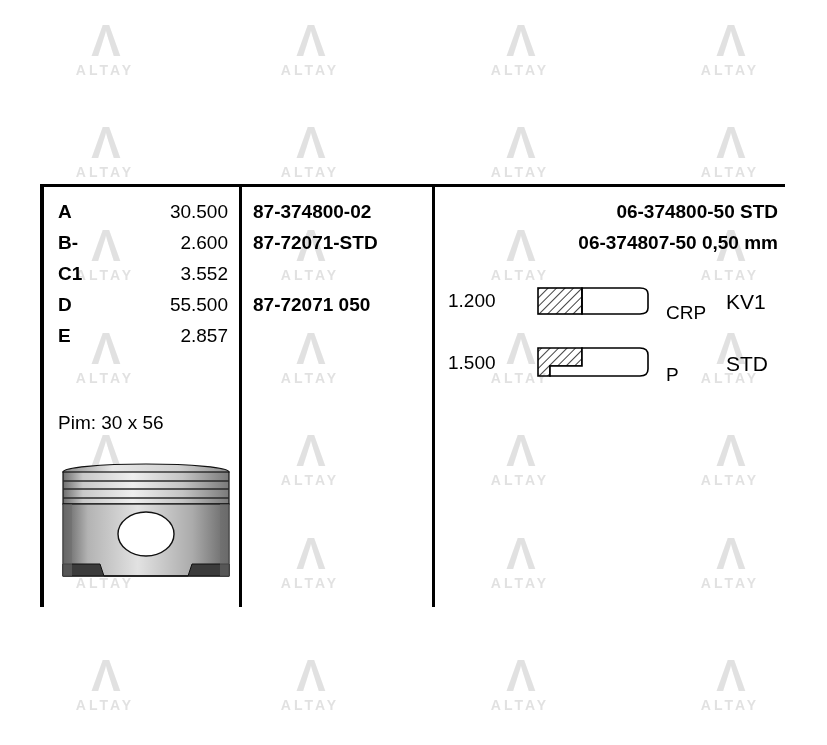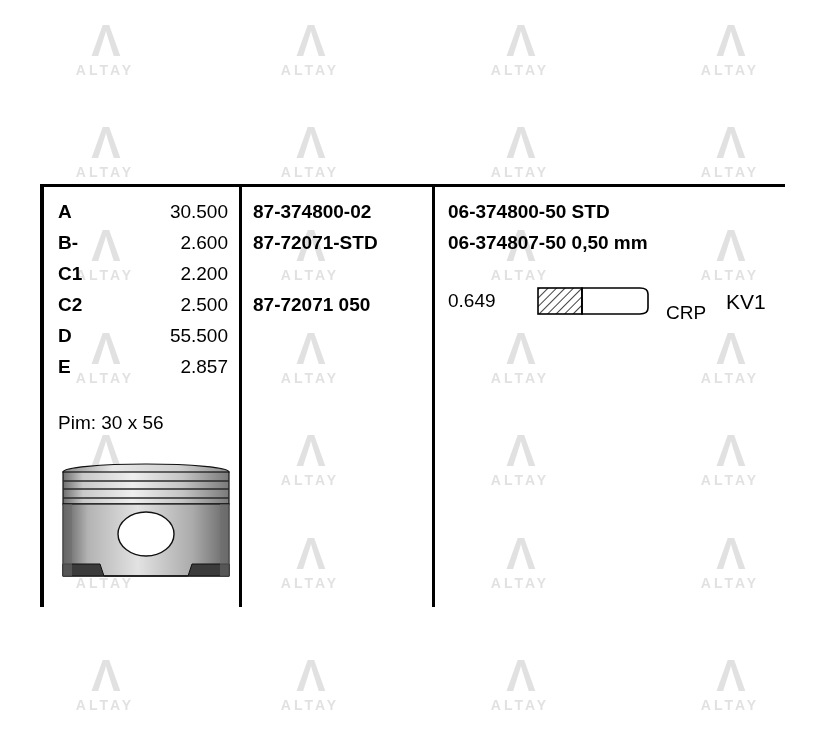--- a/index.html
+++ b/index.html
@@ -146,20 +146,21 @@
     left: 408px;
     top: 12px;
     width: 330px;
   }
   .ring-head {
     height: 31px;
     line-height: 31px;
     font-size: 19px;
     font-weight: bold;
     white-space: nowrap;
+    text-align: right;
   }
   .ring-row {
     position: relative;
     height: 62px;
   }
   .ring-size {
     position: absolute;
     left: 0;
     top: 18px;
     font-size: 19px;
@@ -313,25 +314,21 @@
     <div class="dim-row">
       <span class="dim-label">A</span>
       <span class="dim-value">30.500</span>
     </div>
     <div class="dim-row">
       <span class="dim-label">B-</span>
       <span class="dim-value">2.600</span>
     </div>
     <div class="dim-row">
       <span class="dim-label">C1</span>
-      <span class="dim-value">2.200</span>
-    </div>
-    <div class="dim-row">
-      <span class="dim-label">C2</span>
-      <span class="dim-value">2.500</span>
+      <span class="dim-value">3.552</span>
     </div>
     <div class="dim-row">
       <span class="dim-label">D</span>
       <span class="dim-value">55.500</span>
     </div>
     <div class="dim-row">
       <span class="dim-label">E</span>
       <span class="dim-value">2.857</span>
     </div>
   </div>
@@ -389,35 +386,53 @@
     <div class="pn-row">87-72071 050</div>
   </div>
 
   <div id="rings-col">
     <div class="ring-head">06-374800-50 STD</div>
     <div class="ring-head">06-374807-50 0,50 mm</div>
 
     <div style="height:14px"></div>
 
     <div class="ring-row">
-      <span class="ring-size">0.649</span>
+      <span class="ring-size">1.200</span>
       <span class="ring-gfx">
         <svg width="120" height="58" viewBox="0 0 120 58" xmlns="http://www.w3.org/2000/svg">
           <defs>
             <pattern id="hatch1" width="6" height="6" patternUnits="userSpaceOnUse" patternTransform="rotate(45)">
               <line x1="0" y1="0" x2="0" y2="6" stroke="#111" stroke-width="1.6"></line>
             </pattern>
           </defs>
 
           <rect x="2" y="14" width="44" height="26" fill="url(#hatch1)" stroke="#000" stroke-width="1.6"></rect>
 
           <path d="M46 14 H104 Q112 14 112 20 V34 Q112 40 104 40 H46 Z" fill="#ffffff" stroke="#000" stroke-width="1.6"></path>
           <line x1="46" y1="14" x2="46" y2="40" stroke="#000" stroke-width="1.6"></line>
         </svg>
       </span>
       <span class="ring-code">CRP</span>
       <span class="ring-mat">KV1</span>
     </div>
 
+    <div class="ring-row">
+      <span class="ring-size">1.500</span>
+      <span class="ring-gfx">
+        <svg width="120" height="58" viewBox="0 0 120 58" xmlns="http://www.w3.org/2000/svg">
+          <defs>
+            <pattern id="hatch2" width="6" height="6" patternUnits="userSpaceOnUse" patternTransform="rotate(45)">
+              <line x1="0" y1="0" x2="0" y2="6" stroke="#111" stroke-width="1.6"></line>
+            </pattern>
+          </defs>
+
+          <path d="M2 12 H46 V30 H14 V40 H2 Z" fill="url(#hatch2)" stroke="#000" stroke-width="1.6"></path>
+
+          <path d="M46 12 H104 Q112 12 112 19 V33 Q112 40 104 40 H14 V30 H46 Z" fill="#ffffff" stroke="#000" stroke-width="1.6"></path>
+        </svg>
+      </span>
+      <span class="ring-code">P</span>
+      <span class="ring-mat">STD</span>
+    </div>
 
   </div>
 
 </div>
 
 </body></html>

